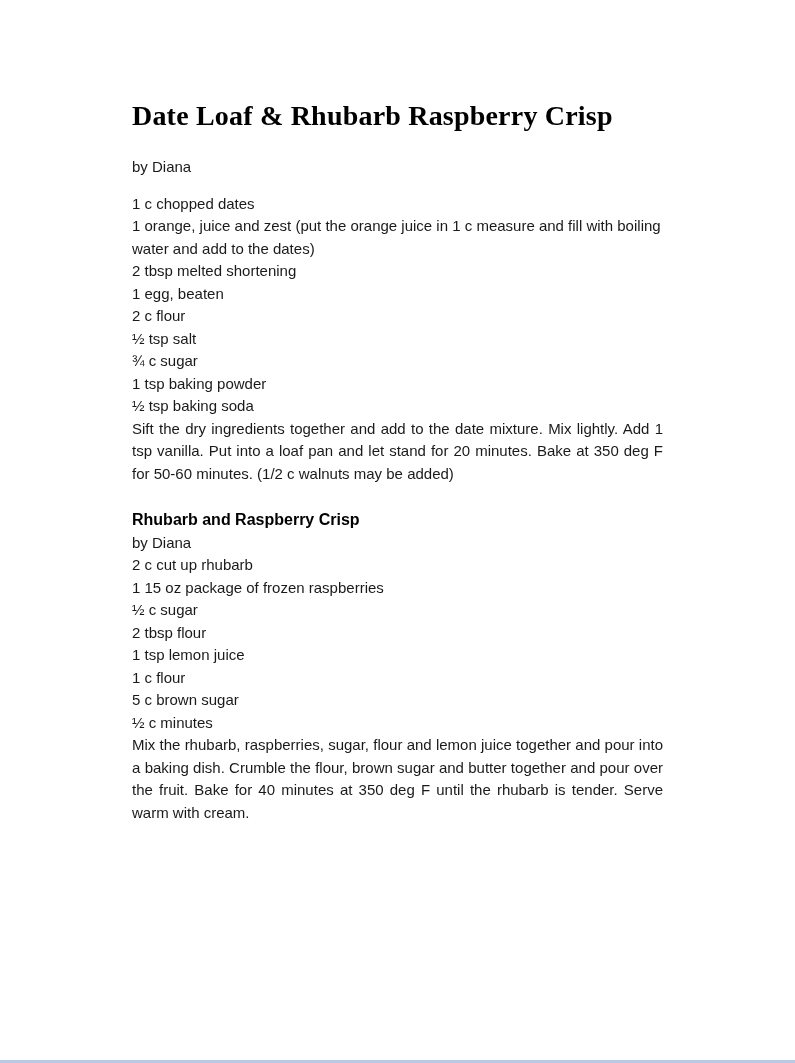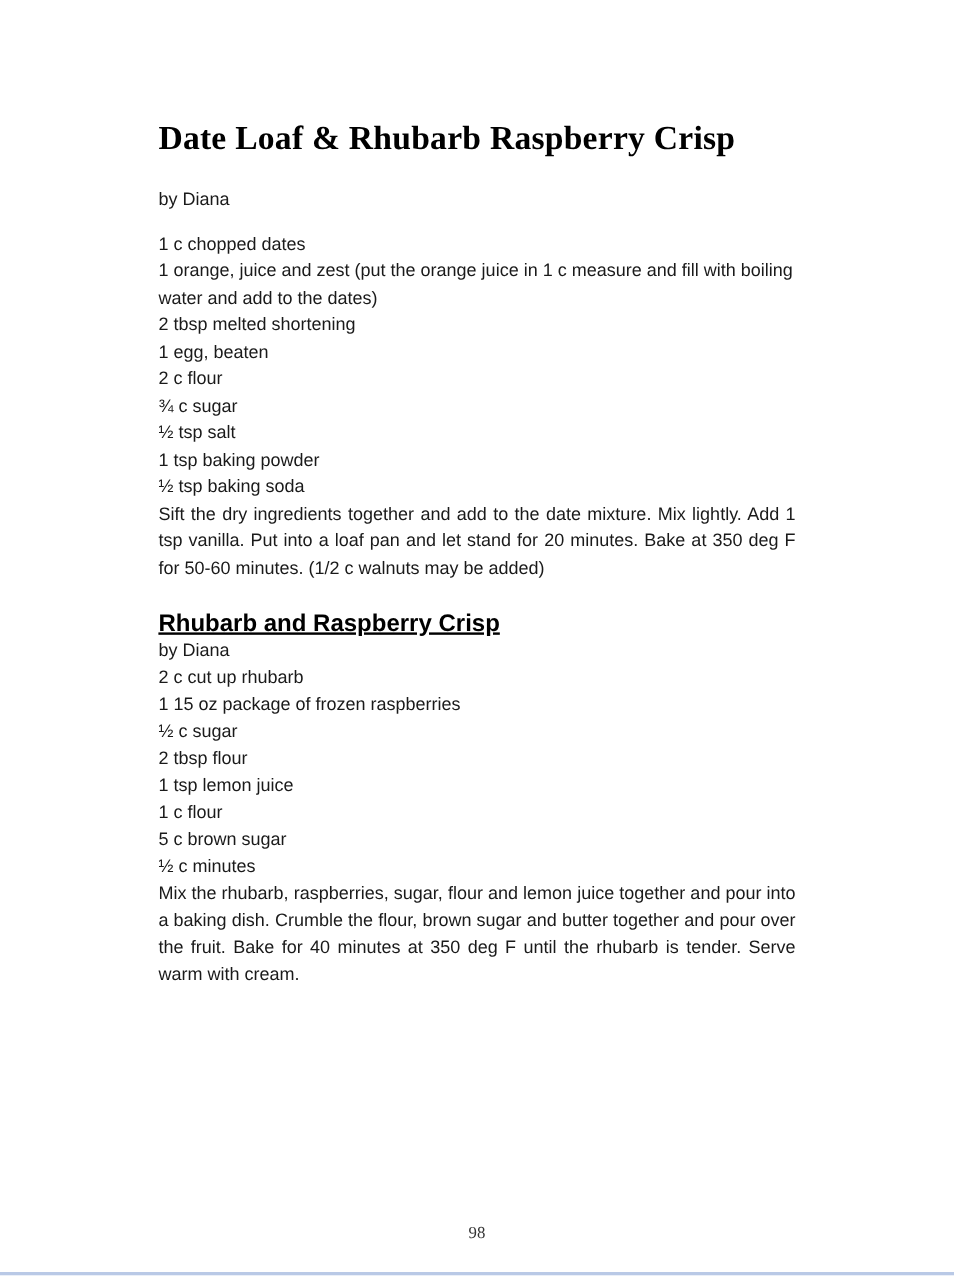--- a/index.html
+++ b/index.html
@@ -42,26 +42,25 @@
     line-height: 22.5px;
     color: #1a1a1a;
   }
   .para {
     font-size: 15px;
     line-height: 22.5px;
     text-align: justify;
     color: #1a1a1a;
   }
   .section-heading {
-    font-size: 20px;
+    font-size: 16px;
     font-weight: bold;
     line-height: 22.5px;
     margin-top: 24px;
     color: #000000;
-    text-decoration: underline;
   }
   .page-number {
     position: absolute;
     bottom: 26px;
     left: 0;
     width: 100%;
     text-align: center;
     font-family: "Liberation Serif", serif;
     font-size: 14px;
     color: #333333;
@@ -83,22 +82,22 @@
   <h1 class="doc-title">Date Loaf &amp; Rhubarb Raspberry Crisp</h1>
 
   <div class="byline">by Diana</div>
 
   <div>
     <div class="line">1 c chopped dates</div>
     <div class="line">1 orange, juice and zest (put the orange juice in 1 c measure and fill with boiling water and add to the dates)</div>
     <div class="line">2 tbsp melted shortening</div>
     <div class="line">1 egg, beaten</div>
     <div class="line">2 c flour</div>
+    <div class="line">½ tsp salt</div>
     <div class="line">¾ c sugar</div>
-    <div class="line">½ tsp salt</div>
     <div class="line">1 tsp baking powder</div>
     <div class="line">½ tsp baking soda</div>
   </div>
 
   <div class="para">Sift the dry ingredients together and add to the date mixture. Mix lightly. Add 1 tsp vanilla. Put into a loaf pan and let stand for 20 minutes. Bake at 350 deg F for 50-60 minutes. (1/2 c walnuts may be added)</div>
 
   <h2 class="section-heading">Rhubarb and Raspberry Crisp</h2>
 
   <div class="byline2">by Diana</div>
 
@@ -108,17 +107,16 @@
     <div class="line">½ c sugar</div>
     <div class="line">2 tbsp flour</div>
     <div class="line">1 tsp lemon juice</div>
     <div class="line">1 c flour</div>
     <div class="line">5 c brown sugar</div>
     <div class="line">½ c minutes</div>
   </div>
 
   <div class="para">Mix the rhubarb, raspberries, sugar, flour and lemon juice together and pour into a baking dish. Crumble the flour, brown sugar and butter together and pour over the fruit. Bake for 40 minutes at 350 deg F until the rhubarb is tender. Serve warm with cream.</div>
 
-  <div class="page-number">98</div>
 
   <div class="bottom-edge"></div>
 
 </div>
 
 </body></html>

